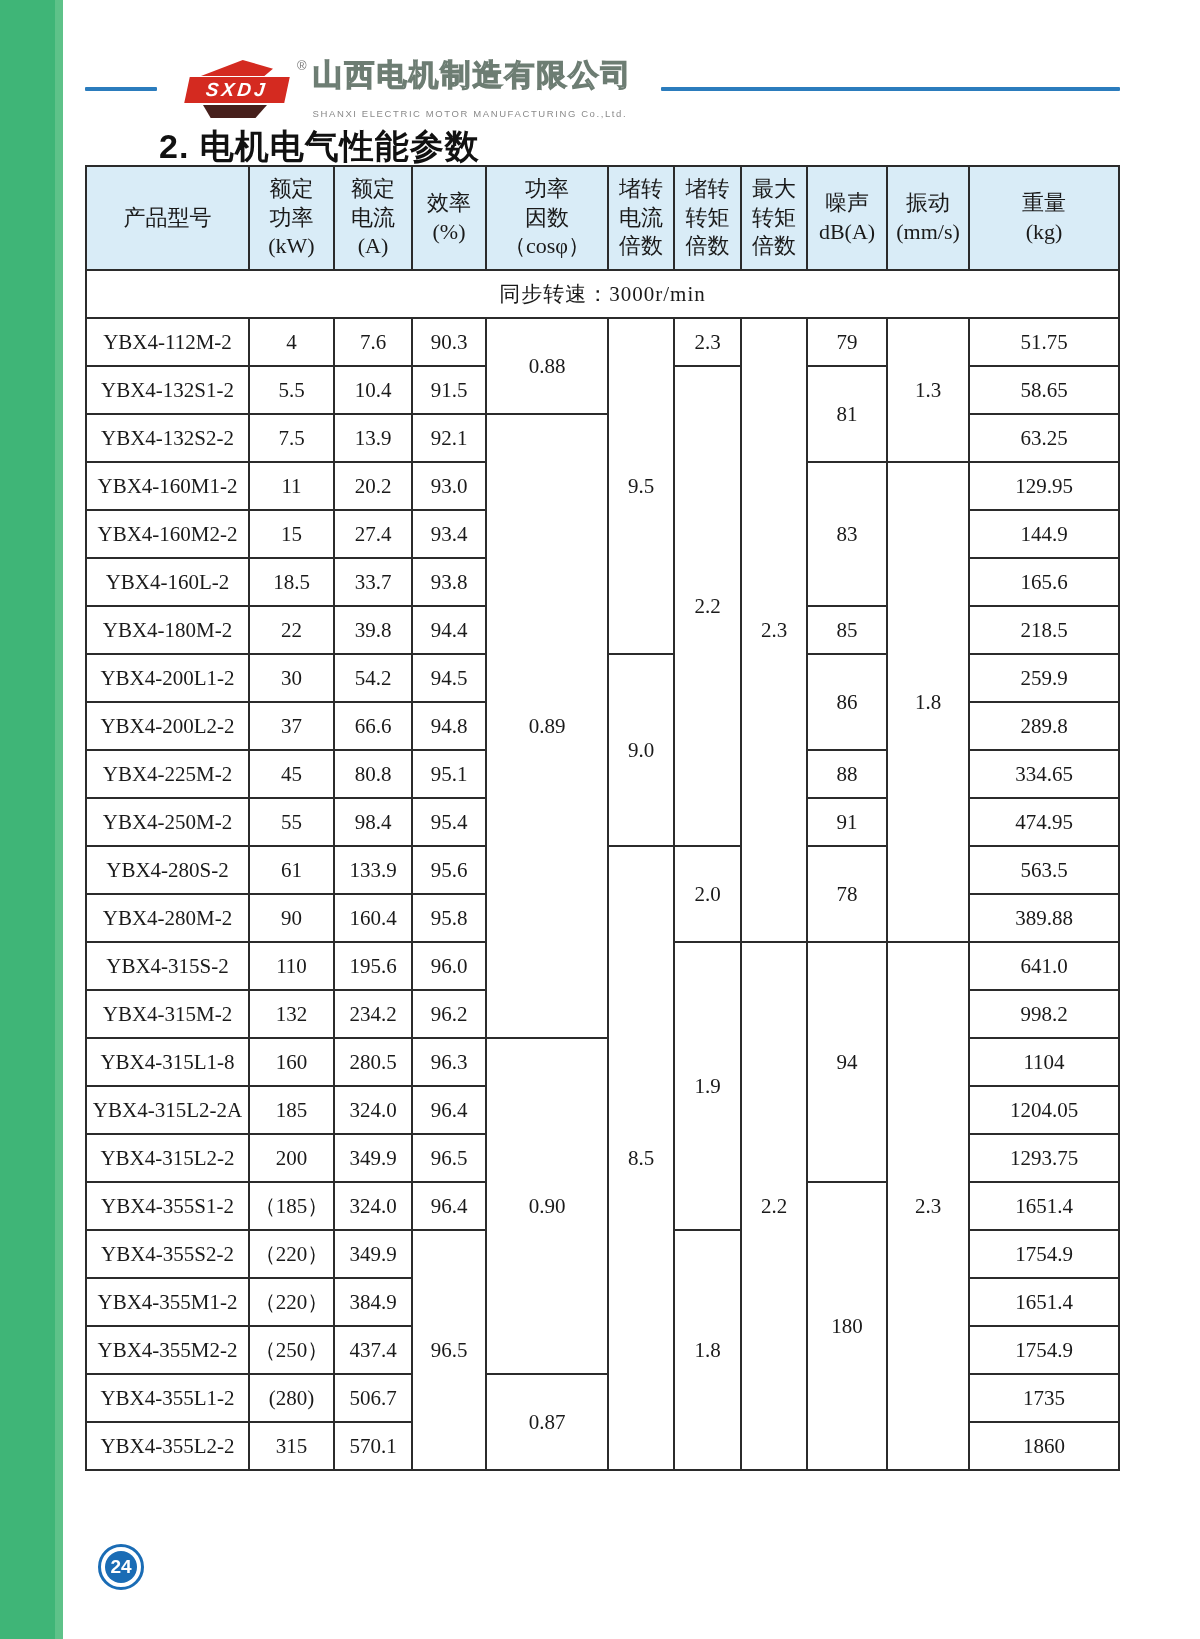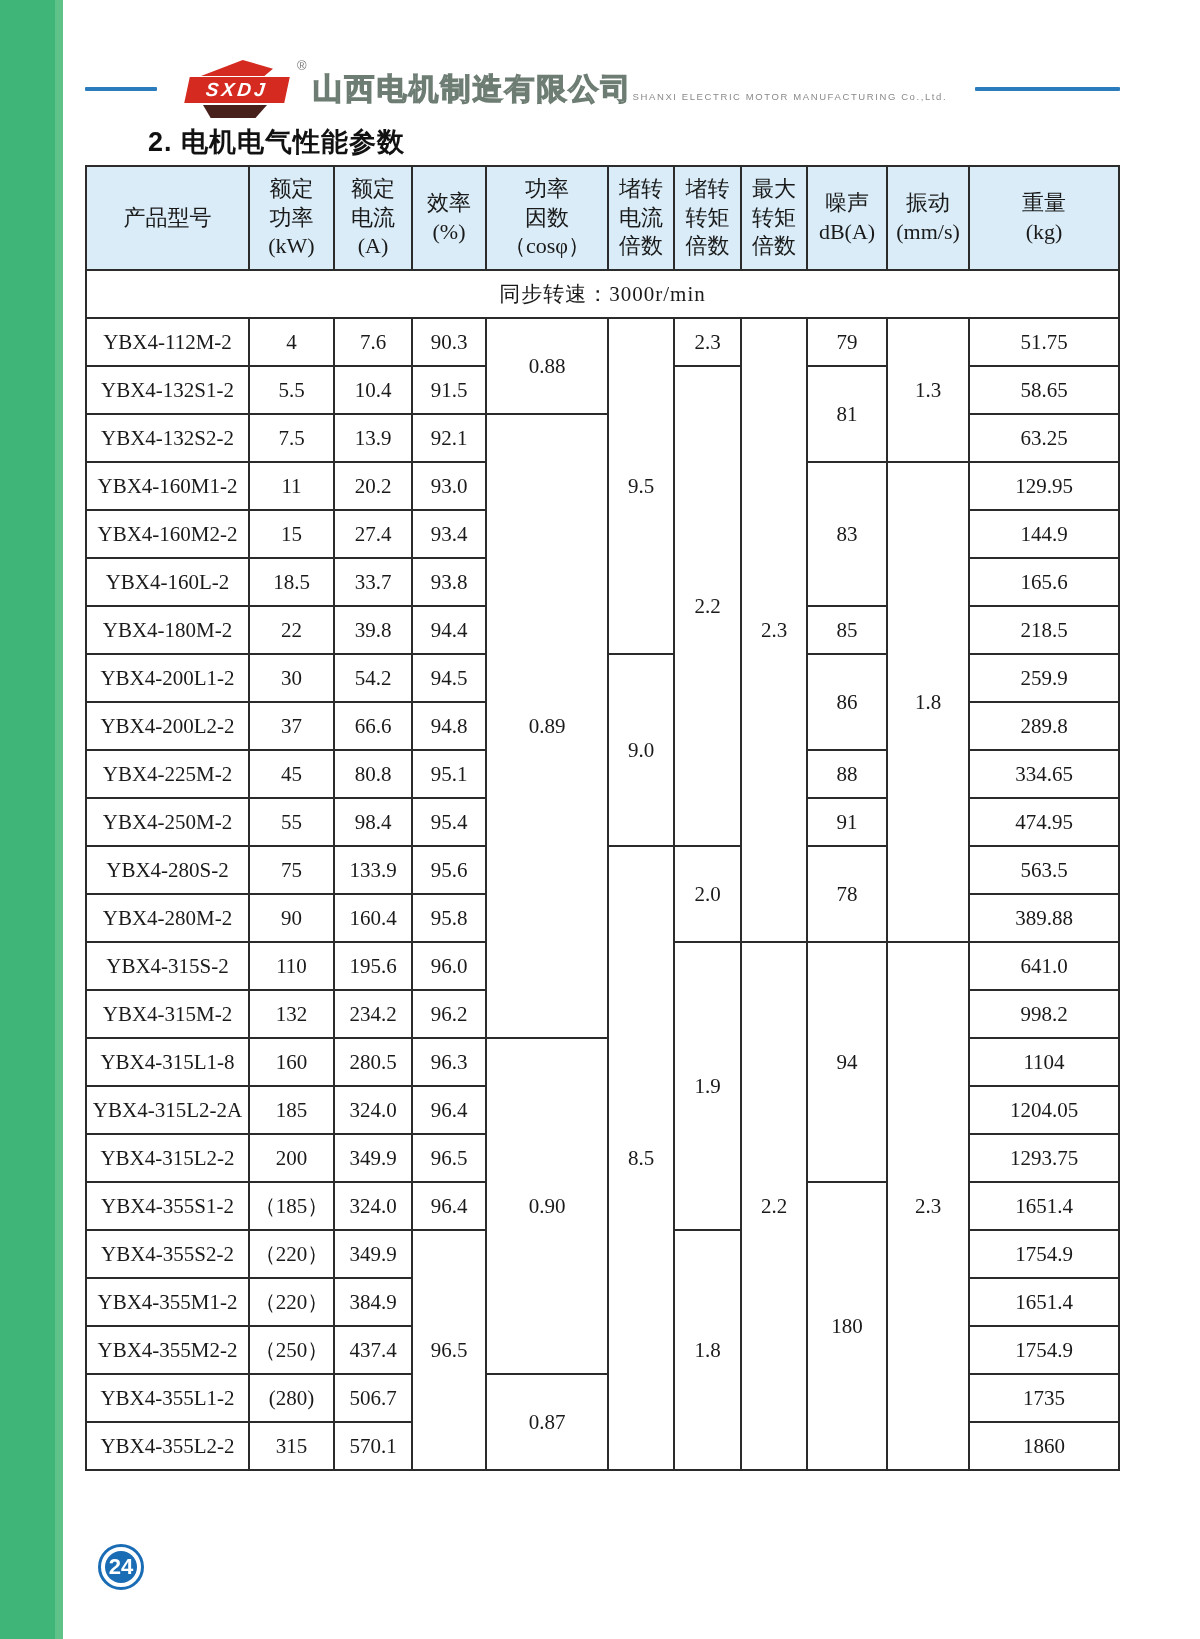--- a/index.html
+++ b/index.html
@@ -16,48 +16,48 @@
   .brand-line.right{flex:1;margin-left:28px;}
   .logo{position:relative;width:112px;height:58px;flex:0 0 auto;}
   .logo .roof{position:absolute;left:18px;top:0;width:72px;height:16px;background:#d42a20;
     clip-path:polygon(0 100%,58% 0,100% 55%,88% 100%);}
   .logo .band{position:absolute;left:4px;top:17px;width:100px;height:26px;background:#d42a20;
     transform:skewX(-12deg);display:flex;align-items:center;justify-content:center;}
   .logo .band span{color:#fff;font-weight:bold;font-style:italic;font-size:19px;letter-spacing:3px;transform:skewX(6deg);}
   .logo .base{position:absolute;left:20px;top:45px;width:64px;height:13px;background:#47201c;
     clip-path:polygon(0 0,100% 0,82% 100%,12% 100%);}
   .regmark{font-size:13px;color:#777;align-self:flex-start;margin:0 6px 0 2px;}
-  .company{display:flex;flex-direction:row;justify-content:center;}
+  .company{display:flex;flex-direction:column;justify-content:center;}
   .company .cn{
     font-size:30px;font-weight:bold;letter-spacing:2px;color:#97a59c;
     -webkit-text-fill-color:#ffffff;-webkit-text-stroke:1.2px #6d7d73;line-height:1.05;
   }
   .company .en{font-size:9.5px;color:#8a8a8a;letter-spacing:1.6px;margin-top:18px;white-space:nowrap;}
   
-  .section-title{position:absolute;left:148px;top:124px;font-size:27px;font-weight:bold;color:#111;letter-spacing:1px;}
+  .section-title{position:absolute;left:159px;top:124px;font-size:34px;font-weight:bold;color:#111;letter-spacing:1px;}
   
   table.spec{
     position:absolute;left:85px;top:165px;width:1033px;table-layout:fixed;
     border-collapse:collapse;font-family:"Liberation Serif","DejaVu Serif",serif;color:#1a1a1a;
   }
   table.spec th,table.spec td{
     border:2px solid #2b2b2b;text-align:center;vertical-align:middle;
     padding:0 2px;overflow:hidden;
   }
   table.spec th{
     background:#d9ecf7;font-weight:normal;font-size:22px;line-height:1.3;
     white-space:pre-line;height:102px;
   }
   table.spec td{font-size:21px;height:46px;background:#fff;}
   td.subheader{font-size:23px;height:41px;letter-spacing:1px;border-radius:24px;}
   
   .page-badge{position:absolute;left:98px;top:1544px;width:46px;height:46px;border:3px solid #1a6cb5;
     border-radius:50%;display:flex;align-items:center;justify-content:center;background:#fff;box-sizing:border-box;}
   .page-badge .inner{width:32px;height:32px;border-radius:50%;background:#1a6cb5;color:#fff;
-    display:flex;align-items:center;justify-content:center;font-size:22px;font-weight:bold;font-family:"Liberation Sans",sans-serif;}
+    display:flex;align-items:center;justify-content:center;font-size:19px;font-weight:bold;font-family:"Liberation Sans",sans-serif;}
 </style>
 </head>
 <body>
 
 <div class="stripe"></div>
 
 <div class="brand-row">
   <div class="brand-line left"></div>
   <div class="logo">
     <div class="roof"></div>
@@ -213,21 +213,21 @@
       <tr>
         <td rowspan="1">YBX4-250M-2</td>
         <td rowspan="1">55</td>
         <td rowspan="1">98.4</td>
         <td rowspan="1">95.4</td>
         <td rowspan="1">91</td>
         <td rowspan="1">474.95</td>
       </tr>
       <tr>
         <td rowspan="1">YBX4-280S-2</td>
-        <td rowspan="1">75</td>
+        <td rowspan="1">61</td>
         <td rowspan="1">133.9</td>
         <td rowspan="1">95.6</td>
         <td rowspan="13">8.5</td>
         <td rowspan="2">2.0</td>
         <td rowspan="2">78</td>
         <td rowspan="1">563.5</td>
       </tr>
       <tr>
         <td rowspan="1">YBX4-280M-2</td>
         <td rowspan="1">90</td>

